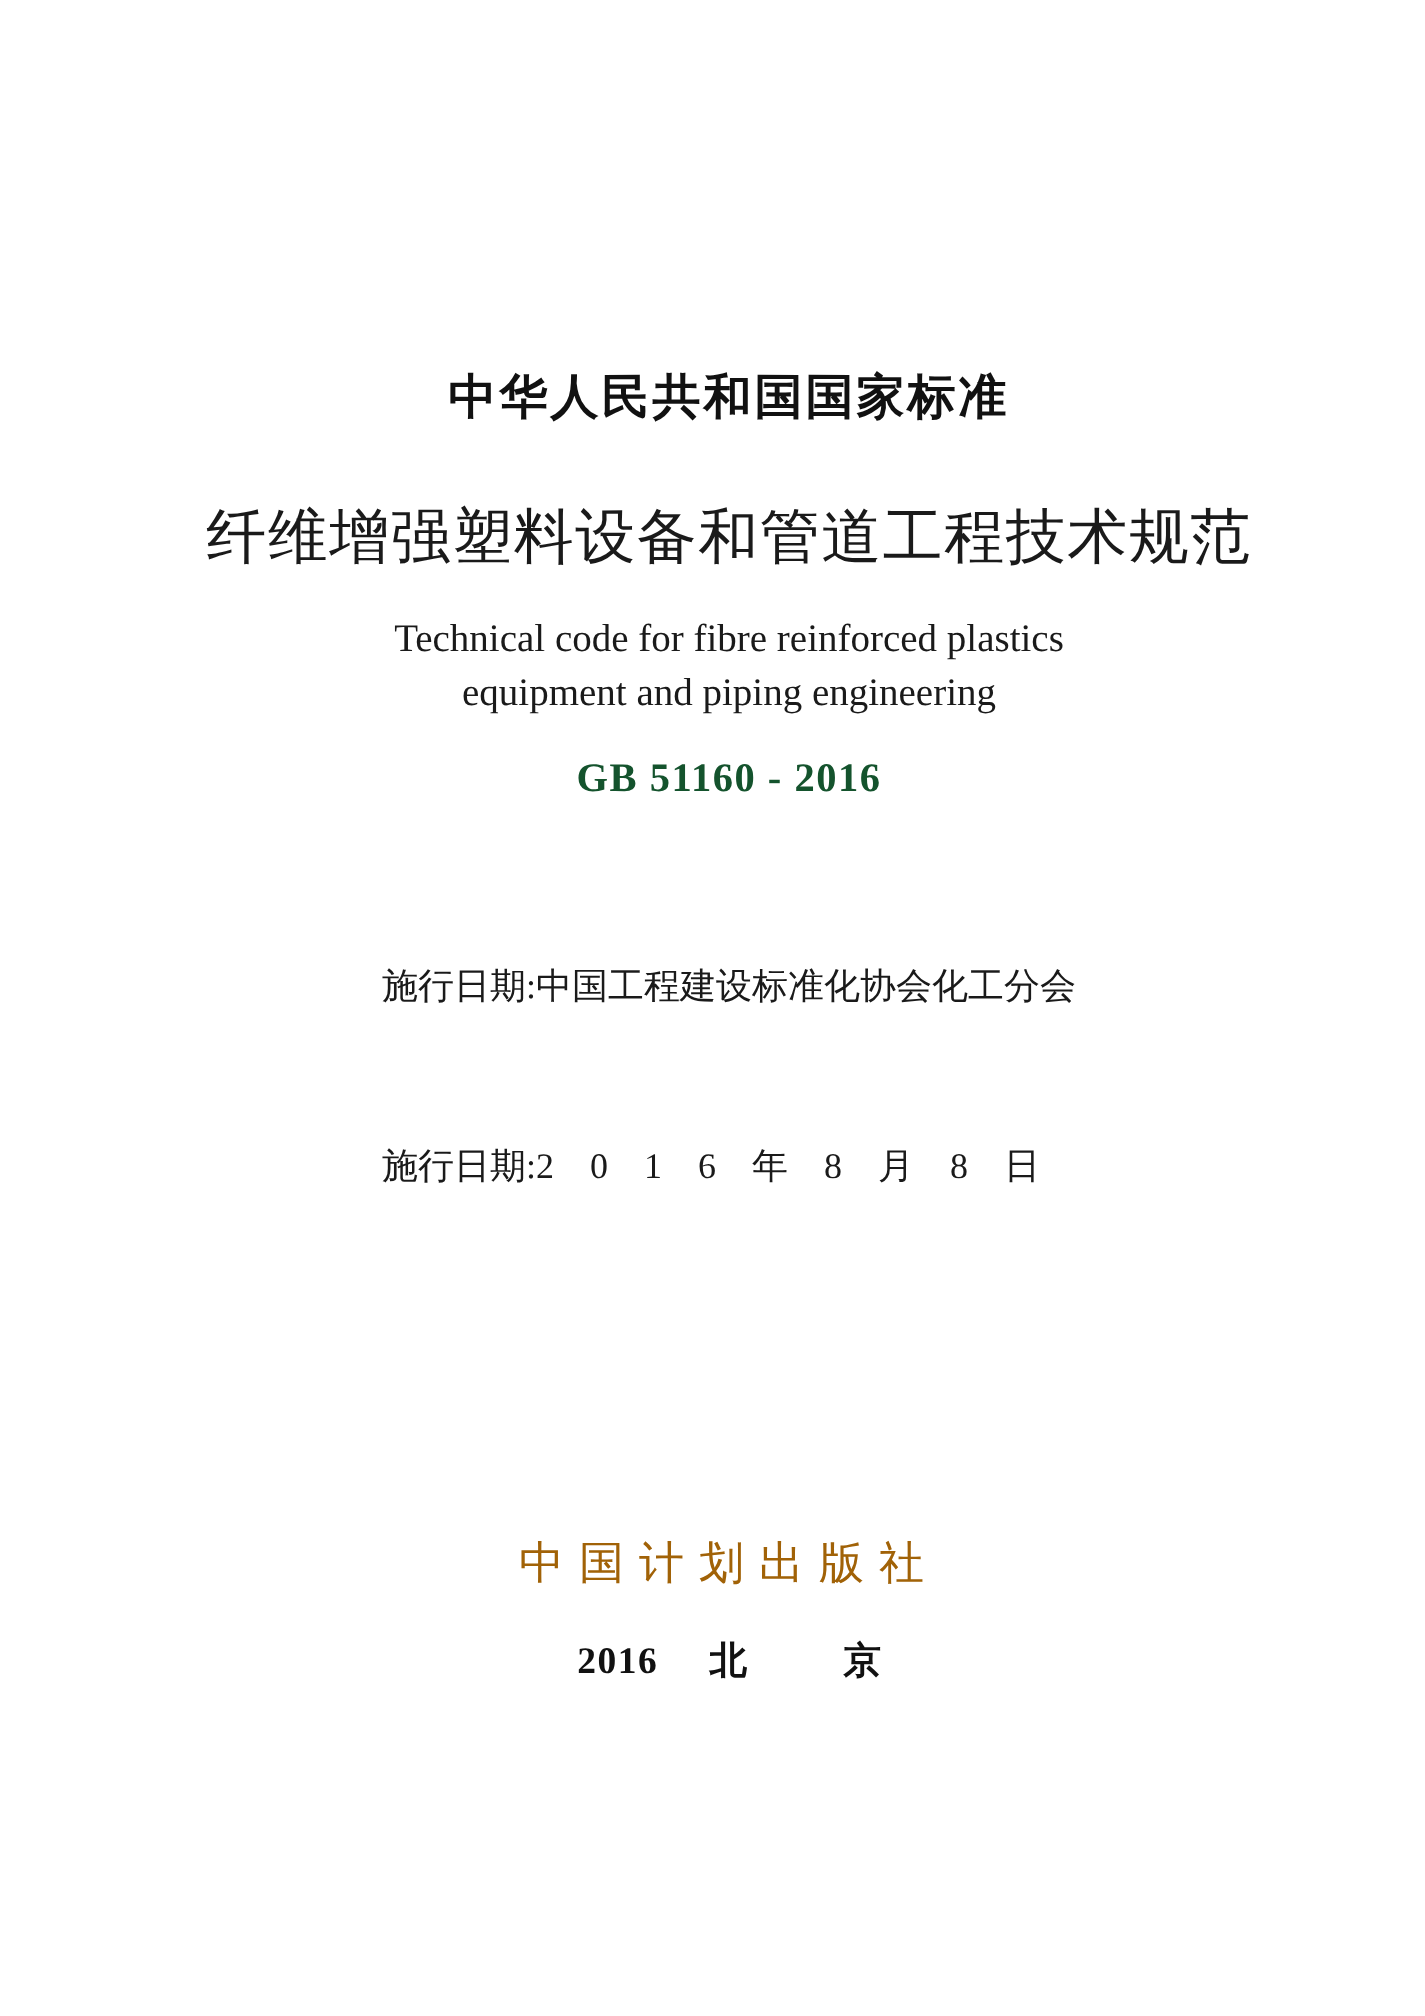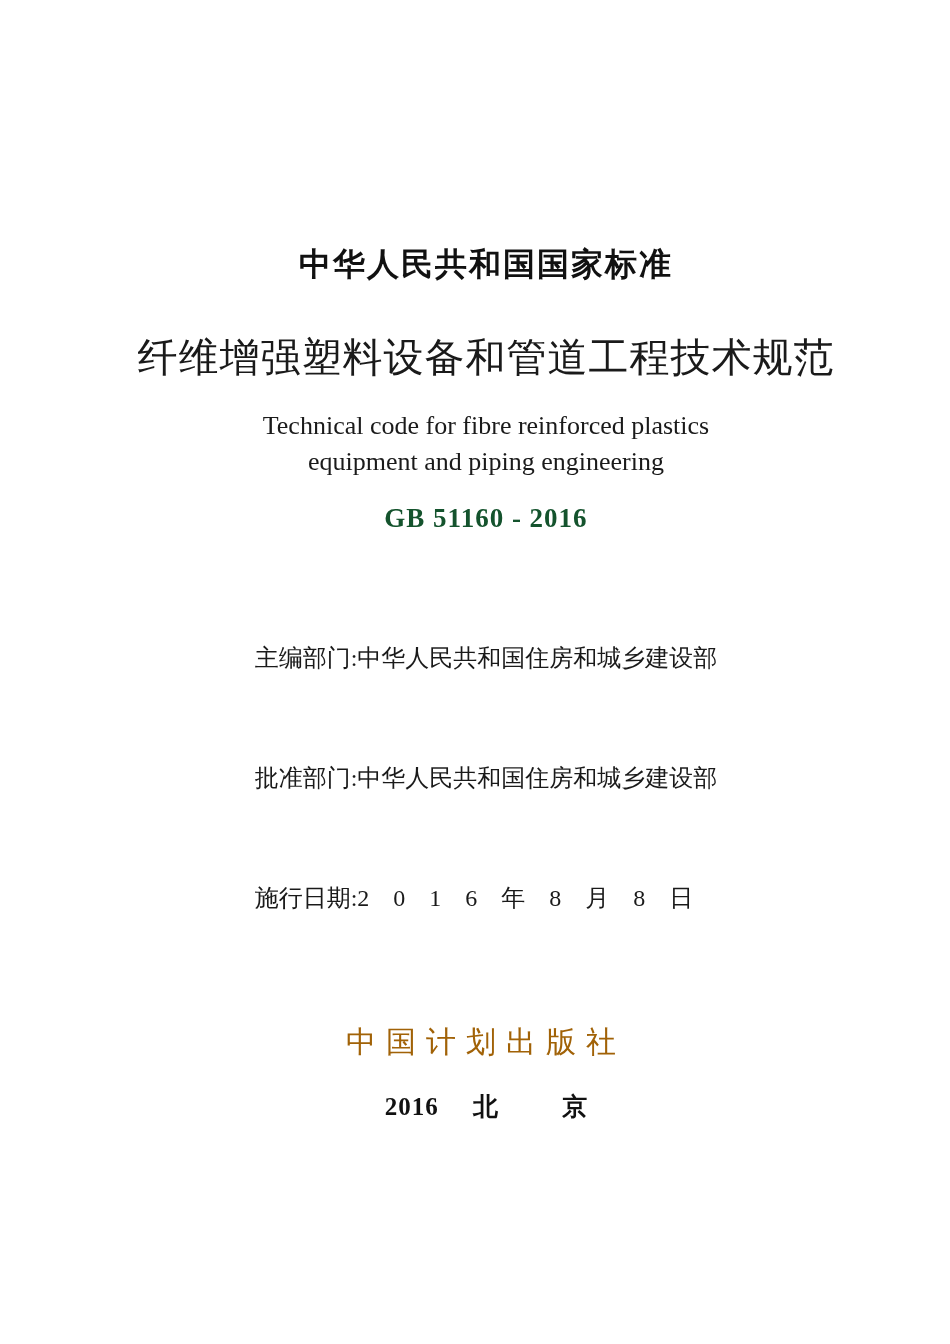--- a/index.html
+++ b/index.html
@@ -102,22 +102,21 @@
 
   <div class="center-abs title-en">
     <div>Technical code for fibre reinforced plastics</div>
     <div>equipment and piping engineering</div>
   </div>
 
   <div class="center-abs std-no">GB 51160 - 2016</div>
 
   <div class="center-abs info-block">
     <div class="info-inner">
-      <div>主编部门:中华人民共和国住房和城乡建设部</div>
-      <div>批准部门:中华人民共和国住房和城乡建设部</div>
+      <div>施行日期:中国工程建设标准化协会化工分会</div>
       <div>施行日期:2　0　1　6　年　8　月　8　日</div>
     </div>
   </div>
 
   <div class="center-abs publisher">中国计划出版社</div>
 
   <div class="center-abs imprint">
     <span class="year">2016</span>
     <span class="city-first">北</span>
     <span class="city-second">京</span>

